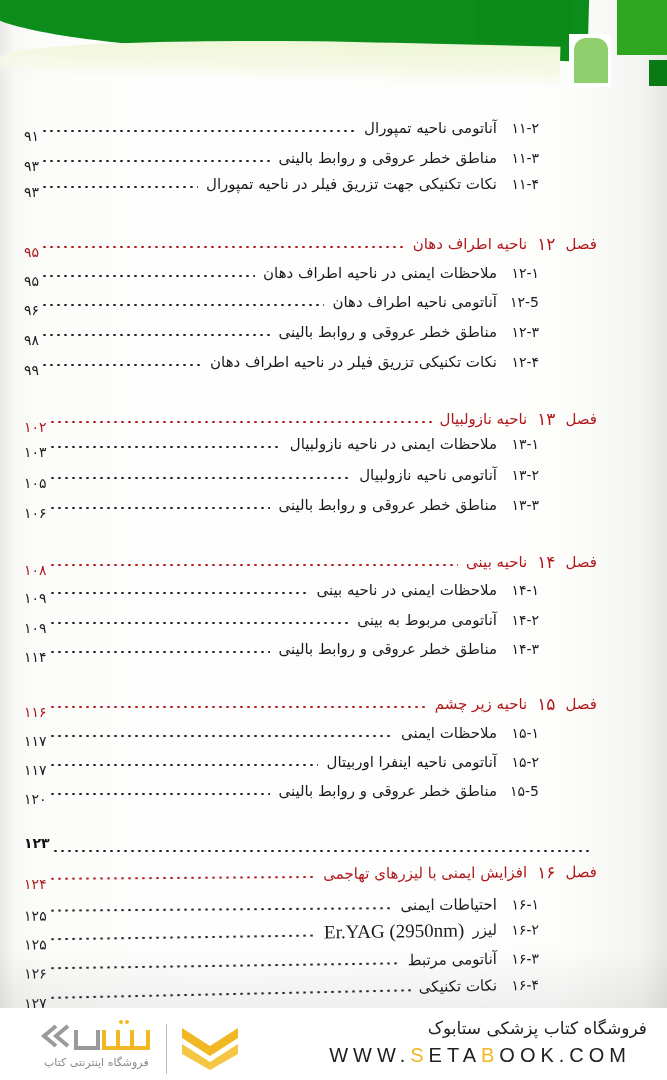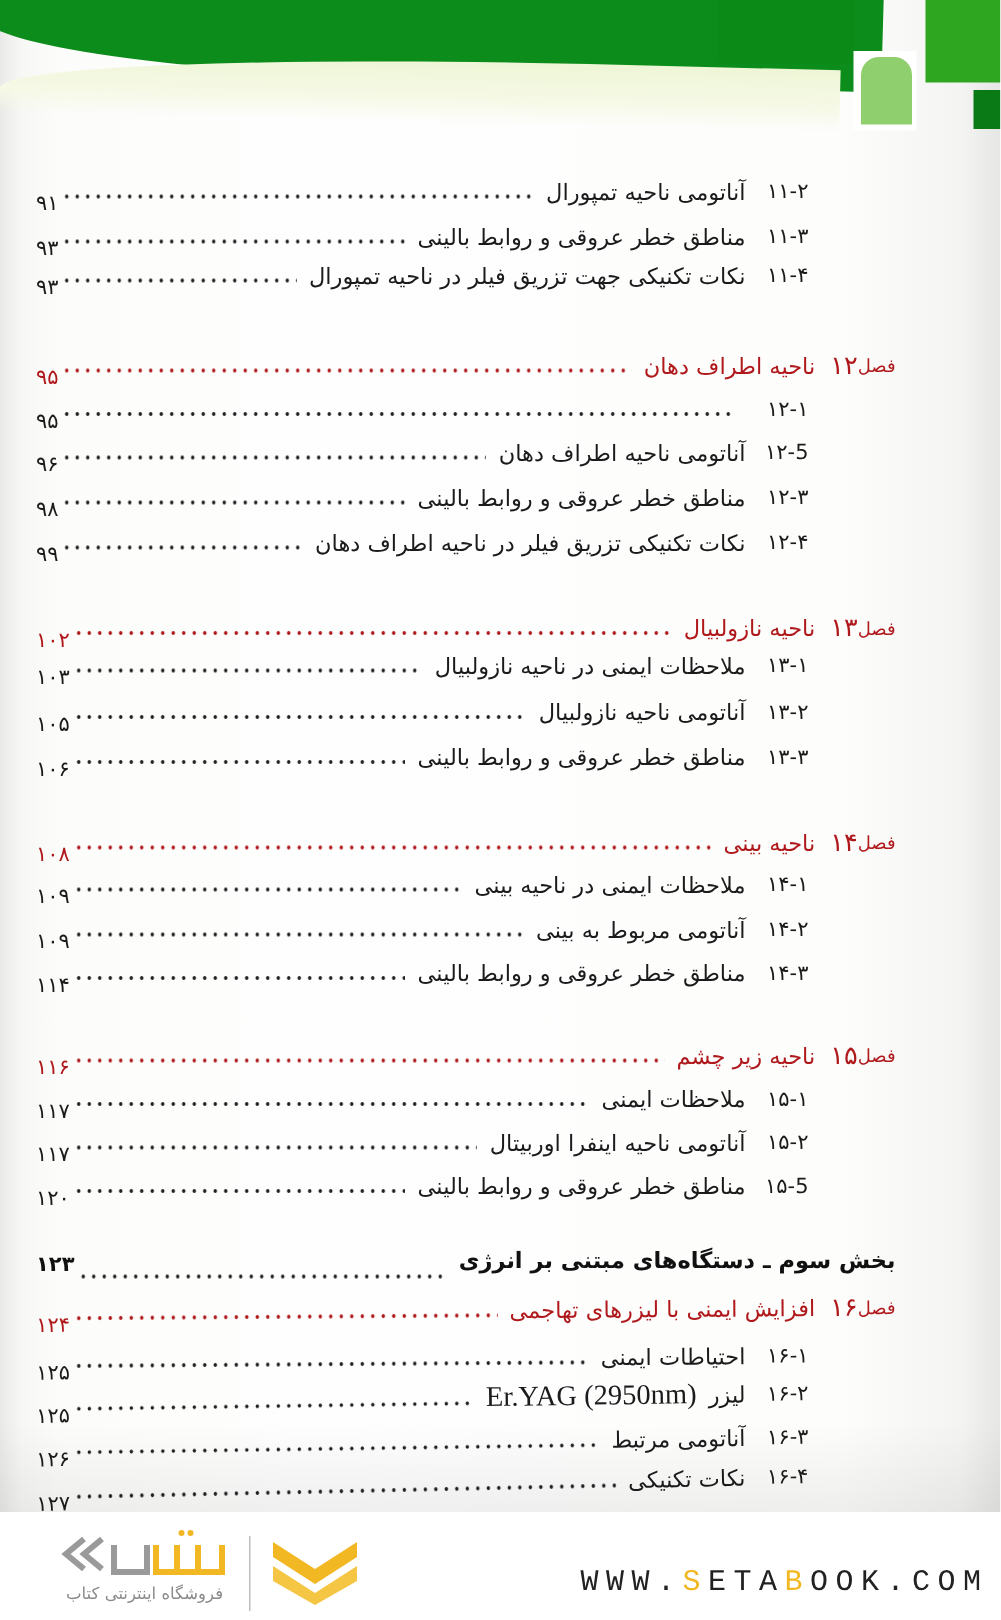--- a/index.html
+++ b/index.html
@@ -59,21 +59,21 @@
   .row .title { font-size: 15px; white-space: nowrap; flex: 0 0 auto; }
   .row .leader {
     flex: 1 1 auto; height: 4px; margin: 6px 8px 0 2px;
     background-image: radial-gradient(circle, #222 1px, transparent 1.4px);
     background-size: 7px 4px; background-repeat: repeat-x; background-position: left center;
   }
   .row .page-no { font-size: 14px; white-space: nowrap; flex: 0 0 auto; direction: rtl; margin-top: 16px; }
 
   .row.chapter { color: #b0191c; }
   .row.chapter .leader { background-image: radial-gradient(circle, #b0191c 1px, transparent 1.4px); }
-  .row.chapter .chap-label { font-size: 12px; white-space: nowrap; }
+  .row.chapter .chap-label { font-size: 15px; white-space: nowrap; margin-left: 10px; }
   .row.chapter .chap-num { font-size: 17px; white-space: nowrap; margin-left: 10px; }
 
   .row.part { color: #111; font-weight: bold; }
   .row.part .title { font-size: 15px; font-weight: bold; }
 
   .row.sub { right: 128px; left: 24px; }
   .row.chapter { right: 70px; left: 24px; }
   .row.part { right: 70px; left: 24px; }
   .row .latin { font-family: "Liberation Serif", serif; font-size: 19px; direction: ltr; unicode-bidi: embed; }
 
@@ -83,22 +83,22 @@
   .skew3 { transform: rotate(-1.2deg); }
 
   
   .footer {
     position: absolute; left: 0; top: 1008px; width: 667px; height: 72px; background: #ffffff;
   }
   .footer .shop-name {
     position: absolute; right: 20px; top: 10px; font-size: 17px; color: #222; direction: rtl; white-space: nowrap;
   }
   .footer .url {
-    position: absolute; right: 8px; top: 36px; font-size: 20px; letter-spacing: 5px; color: #222; white-space: nowrap;
-    font-family: Liberation Mono, monospace;
+    position: absolute; right: 36px; top: 36px; font-size: 20px; letter-spacing: 5px; color: #222; white-space: nowrap;
+    font-family: Liberation Sans, sans-serif;
   }
   .footer .url .accent { color: #f2b824; }
   .logo { position: absolute; left: 28px; top: 8px; width: 230px; height: 60px; }
   .logo .mark { position: absolute; left: 150px; top: 8px; width: 64px; height: 46px; }
   .logo .divider { position: absolute; left: 138px; top: 8px; width: 1px; height: 50px; background: #bdbdbd; }
   .logo .word { position: absolute; left: 8px; top: 2px; width: 126px; height: 36px; }
   .logo .tagline { position: absolute; left: 16px; top: 40px; font-size: 11px; color: #8a8a8a; direction: rtl; white-space: nowrap; }
 </style>
 </head>
 <body>
@@ -135,20 +135,21 @@
 
     <div class="row chapter" style="top:232px">
       <span class="chap-label">فصل</span>
       <span class="chap-num">۱۲</span>
       <span class="title">ناحیه اطراف دهان</span>
       <span class="leader"></span>
       <span class="page-no">۹۵</span>
     </div>
     <div class="row sub" style="top:261px">
       <span class="num">۱۲-۱</span>
+      <span class="title">ملاحظات ایمنی در ناحیه اطراف دهان</span>
       <span class="leader"></span>
       <span class="page-no">۹۵</span>
     </div>
     <div class="row sub" style="top:290px">
       <span class="num">۱۲-5</span>
       <span class="title">آناتومی ناحیه اطراف دهان</span>
       <span class="leader"></span>
       <span class="page-no">۹۶</span>
     </div>
     <div class="row sub" style="top:320px">
@@ -236,21 +237,20 @@
       <span class="page-no">۱۱۷</span>
     </div>
     <div class="row sub" style="top:779px">
       <span class="num">۱۵-5</span>
       <span class="title">مناطق خطر عروقی و روابط بالینی</span>
       <span class="leader"></span>
       <span class="page-no">۱۲۰</span>
     </div>
 
     <div class="row part" style="top:828px; right:70px;">
-      <span class="title">بخش سوم ـ دستگاه‌های مبتنی بر انرژی</span>
       <span class="leader" style="margin-top:22px"></span>
       <span class="page-no" style="margin-top:6px">۱۲۳</span>
     </div>
 
     <div class="row chapter skew1" style="top:862px">
       <span class="chap-label">فصل</span>
       <span class="chap-num">۱۶</span>
       <span class="title">افزایش ایمنی با لیزرهای تهاجمی</span>
       <span class="leader"></span>
       <span class="page-no">۱۲۴</span>
@@ -293,14 +293,15 @@
       <circle cx="85" cy="4" r="2" fill="#f2b824"></circle>
         <circle cx="91" cy="4" r="2" fill="#f2b824"></circle>
     </svg>
     <div class="divider"></div>
     <svg class="mark" viewBox="0 0 64 46">
       <path d="M4 4 L32 22 L60 4 L60 14 L32 32 L4 14 Z" fill="#f2b824"></path>
       <path d="M4 20 L32 38 L60 20 L60 30 L32 46 L4 30 Z" fill="#f5c544"></path>
     </svg>
     <div class="tagline">فروشگاه اینترنتی کتاب</div>
   </div>
+  <div class="shop-name">فروشگاه کتاب پزشکی ستابوک</div>
   <div class="url"><span>WWW.</span><span class="accent">S</span><span>ETA</span><span class="accent">B</span><span>OOK.COM</span></div>
 </div>
 
 </body></html>

